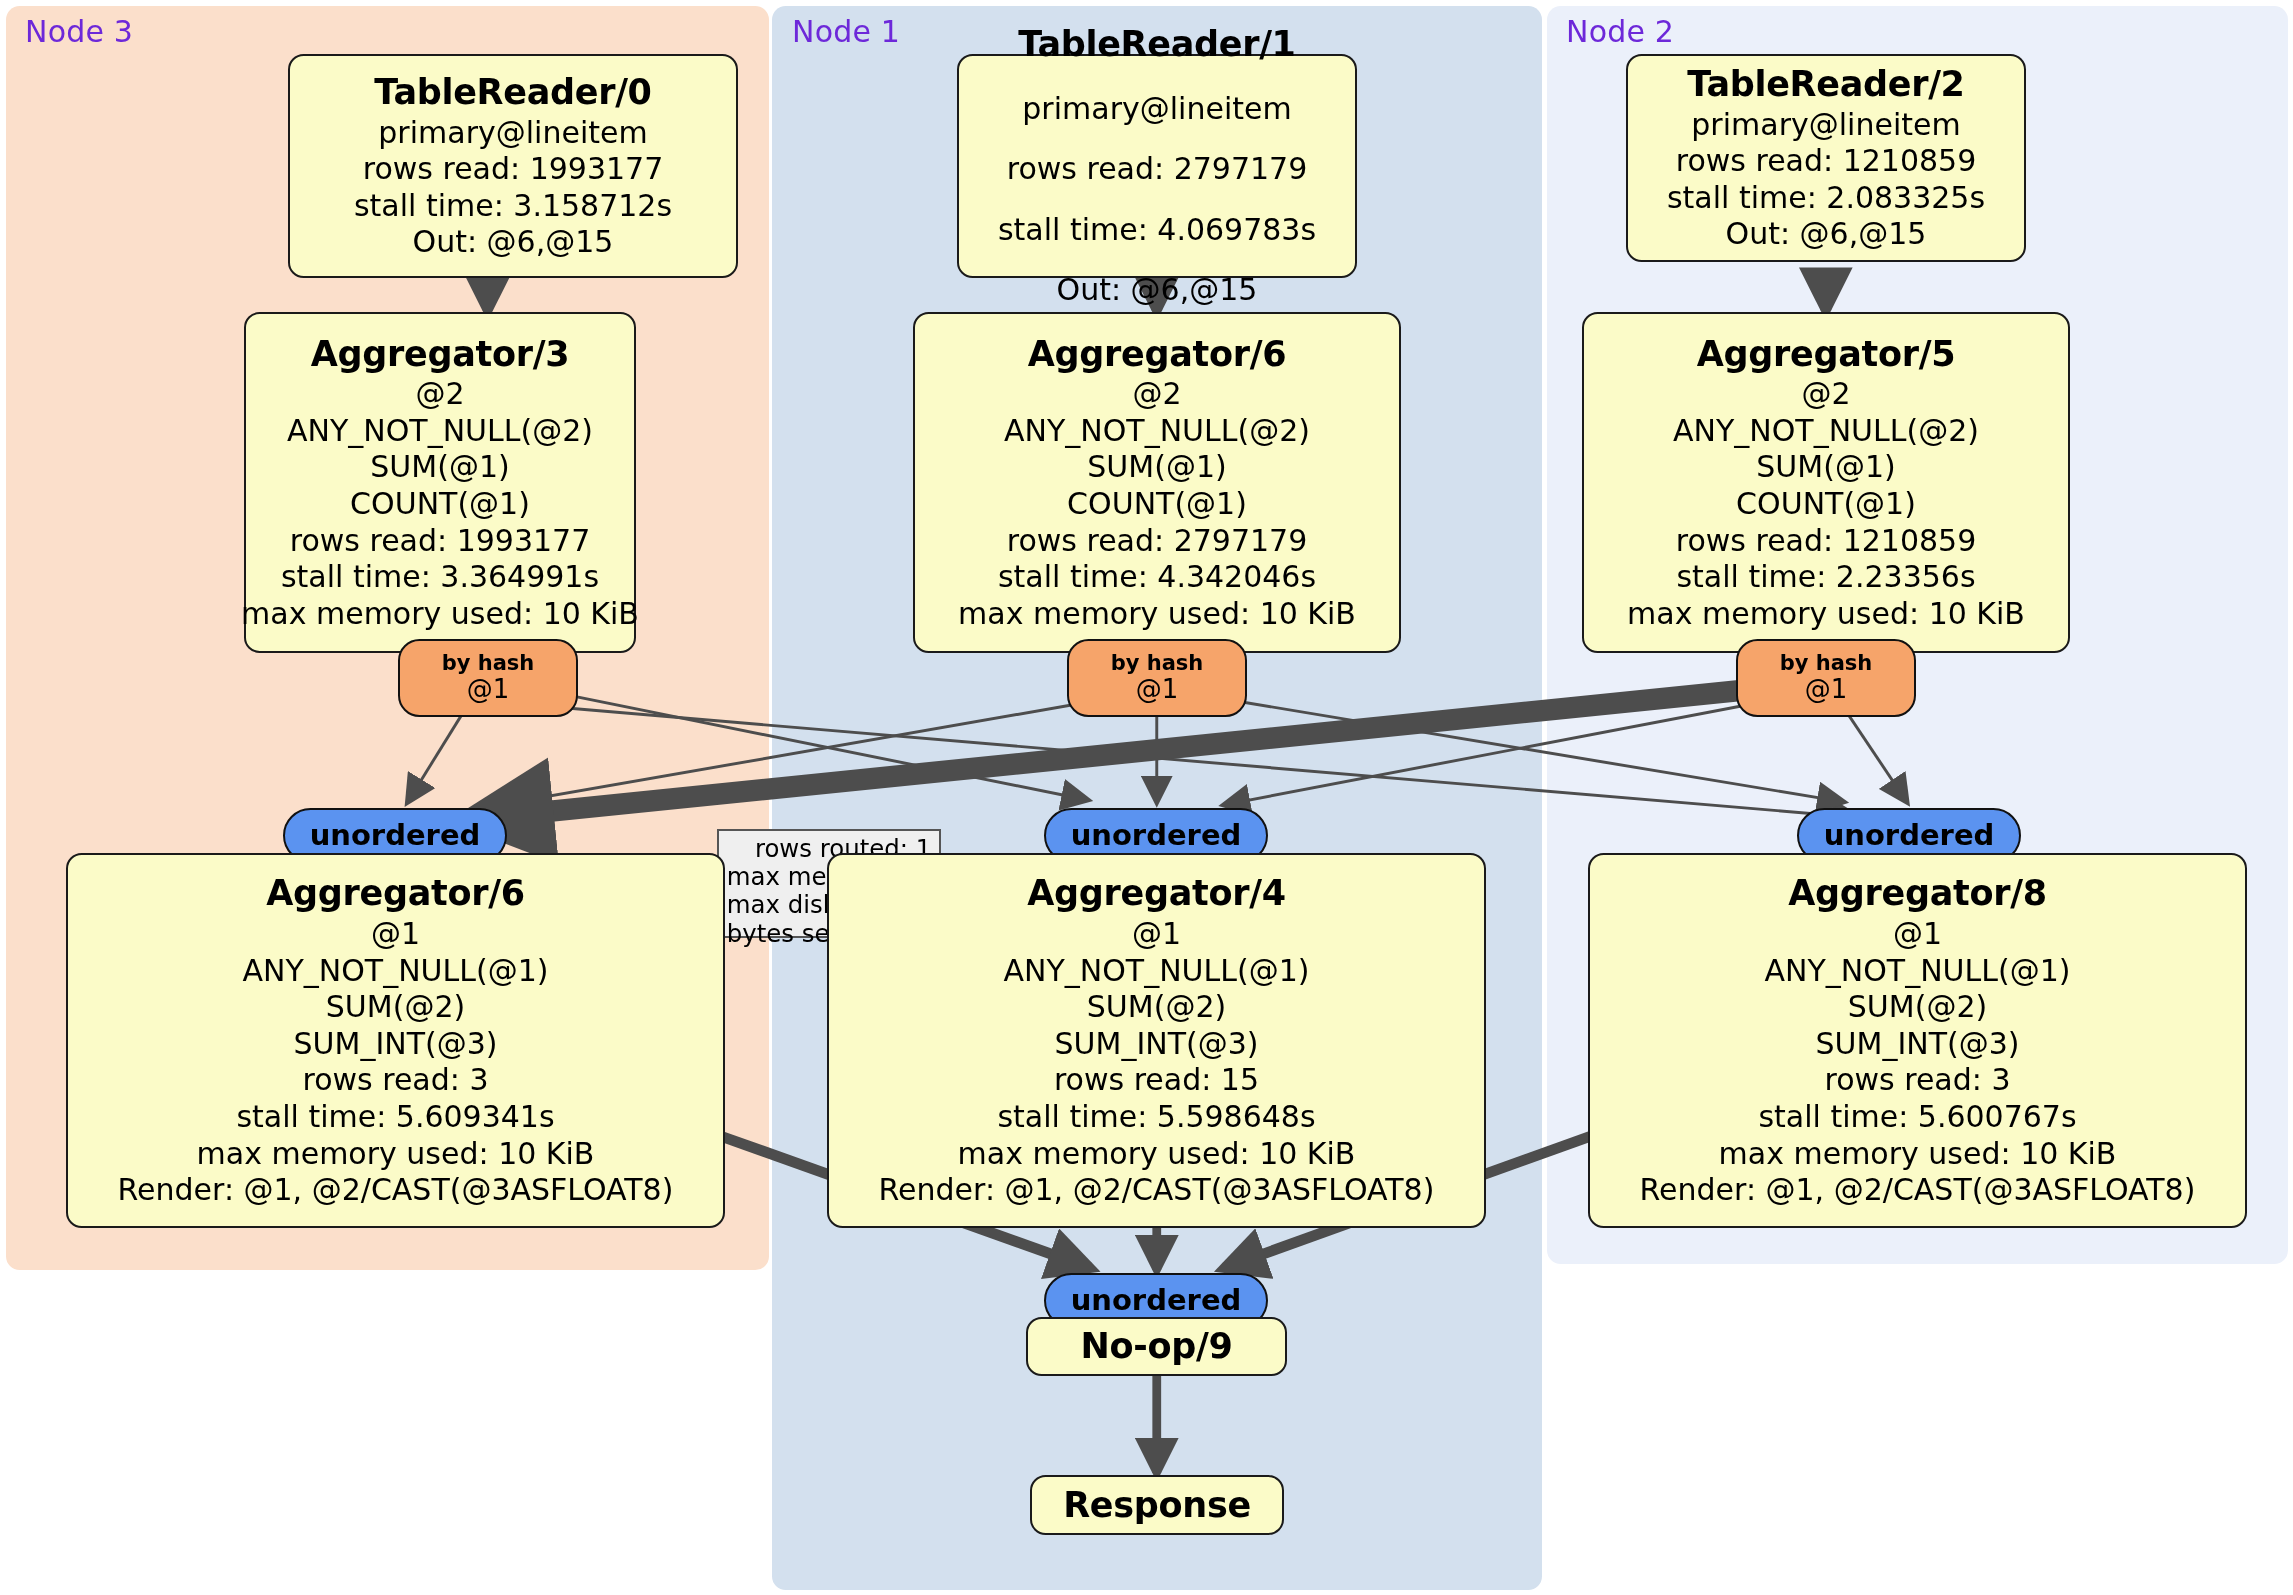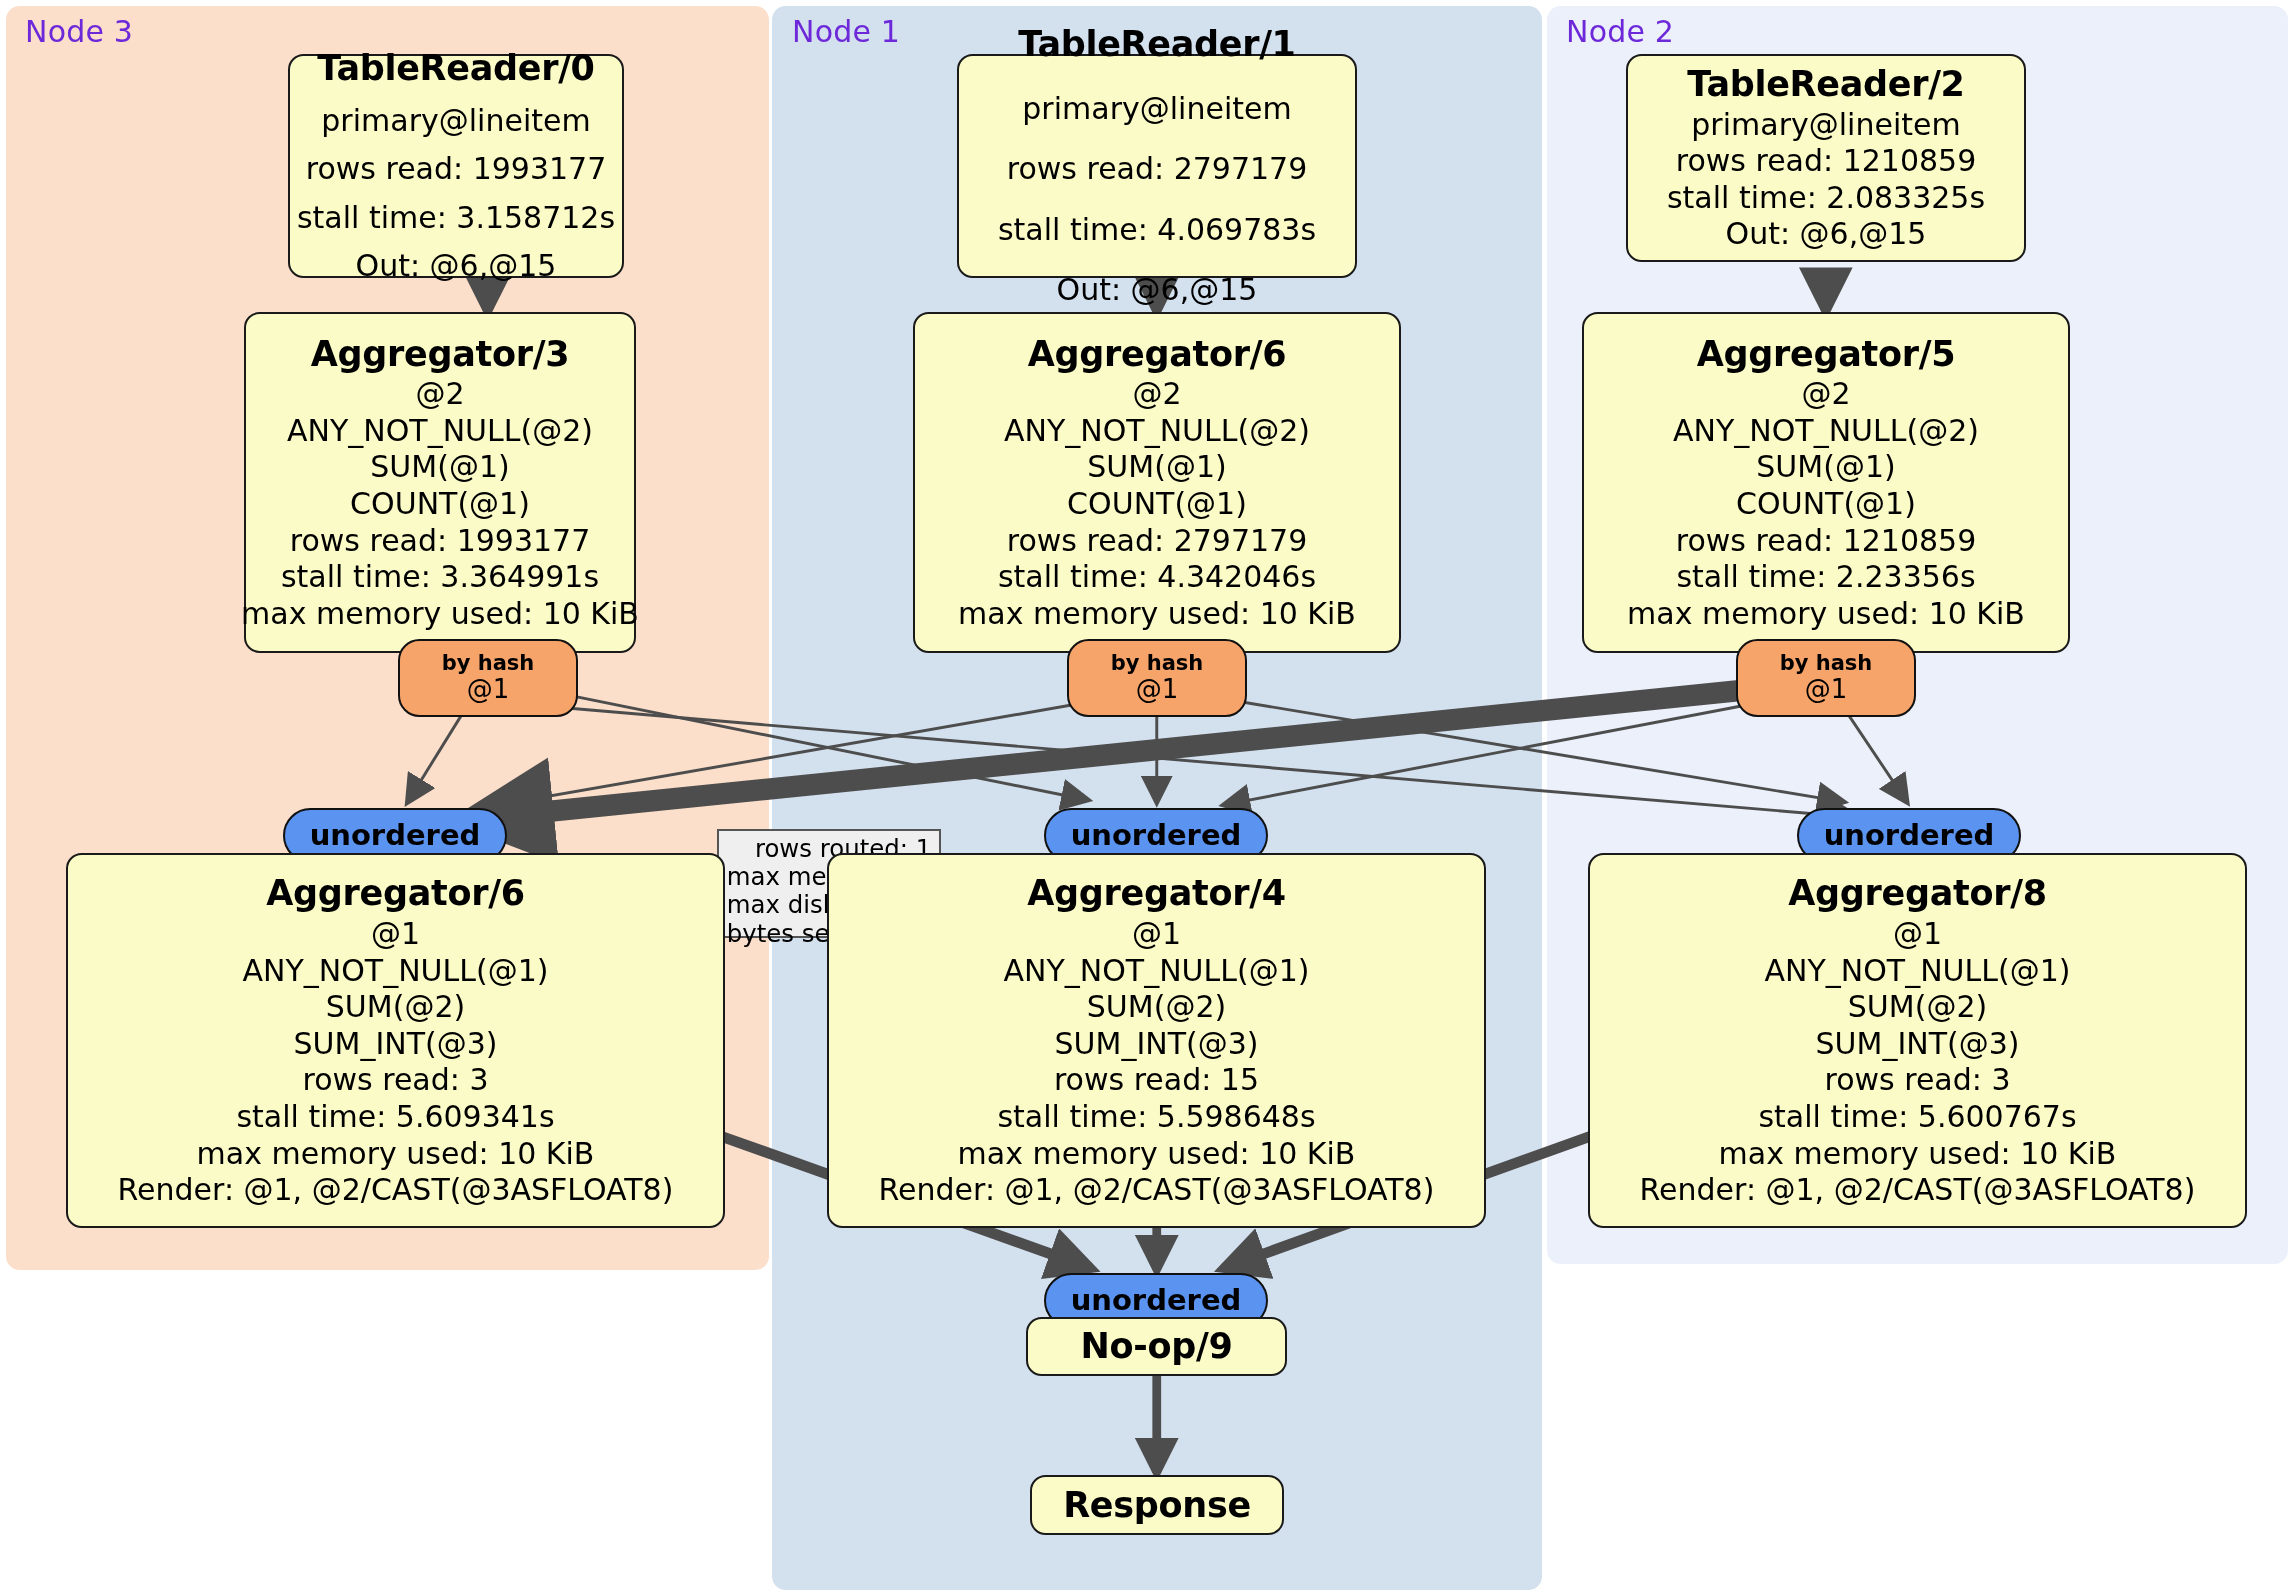--- a/index.html
+++ b/index.html
@@ -163,21 +163,21 @@
     <line x1="1815" y1="718" x2="1255" y2="825" stroke="#4d4d4d" stroke-width="3" marker-end="url(#ahThin)"></line>
     <line x1="1888" y1="722" x2="1955" y2="822" stroke="#4d4d4d" stroke-width="3" marker-end="url(#ahThin)"></line>
 
     <line x1="740" y1="1165" x2="1118" y2="1300" stroke="#4d4d4d" stroke-width="11" marker-end="url(#ahFat)"></line>
     <line x1="1186" y1="1255" x2="1186" y2="1302" stroke="#4d4d4d" stroke-width="9" marker-end="url(#ahFat)"></line>
     <line x1="1630" y1="1165" x2="1255" y2="1300" stroke="#4d4d4d" stroke-width="11" marker-end="url(#ahFat)"></line>
 
     <line x1="1186" y1="1400" x2="1186" y2="1510" stroke="#4d4d4d" stroke-width="9" marker-end="url(#ahFat)"></line>
   </svg>
 
-  <div class="opbox" style="left:288px; top:54px; width:336px; height:224px;gap:12px;">
+  <div class="opbox" style="left:288px; top:54px; width:450px; height:224px;">
     <div class="title">TableReader/0</div>
     <div class="line">primary@lineitem</div>
     <div class="line">rows read: 1993177</div>
     <div class="line">stall time: 3.158712s</div>
     <div class="line">Out: @6,@15</div>
   </div>
 
   <div class="opbox" style="left:957px; top:54px; width:400px; height:224px;gap:24px;">
     <div class="title">TableReader/1</div>
     <div class="line">primary@lineitem</div>

